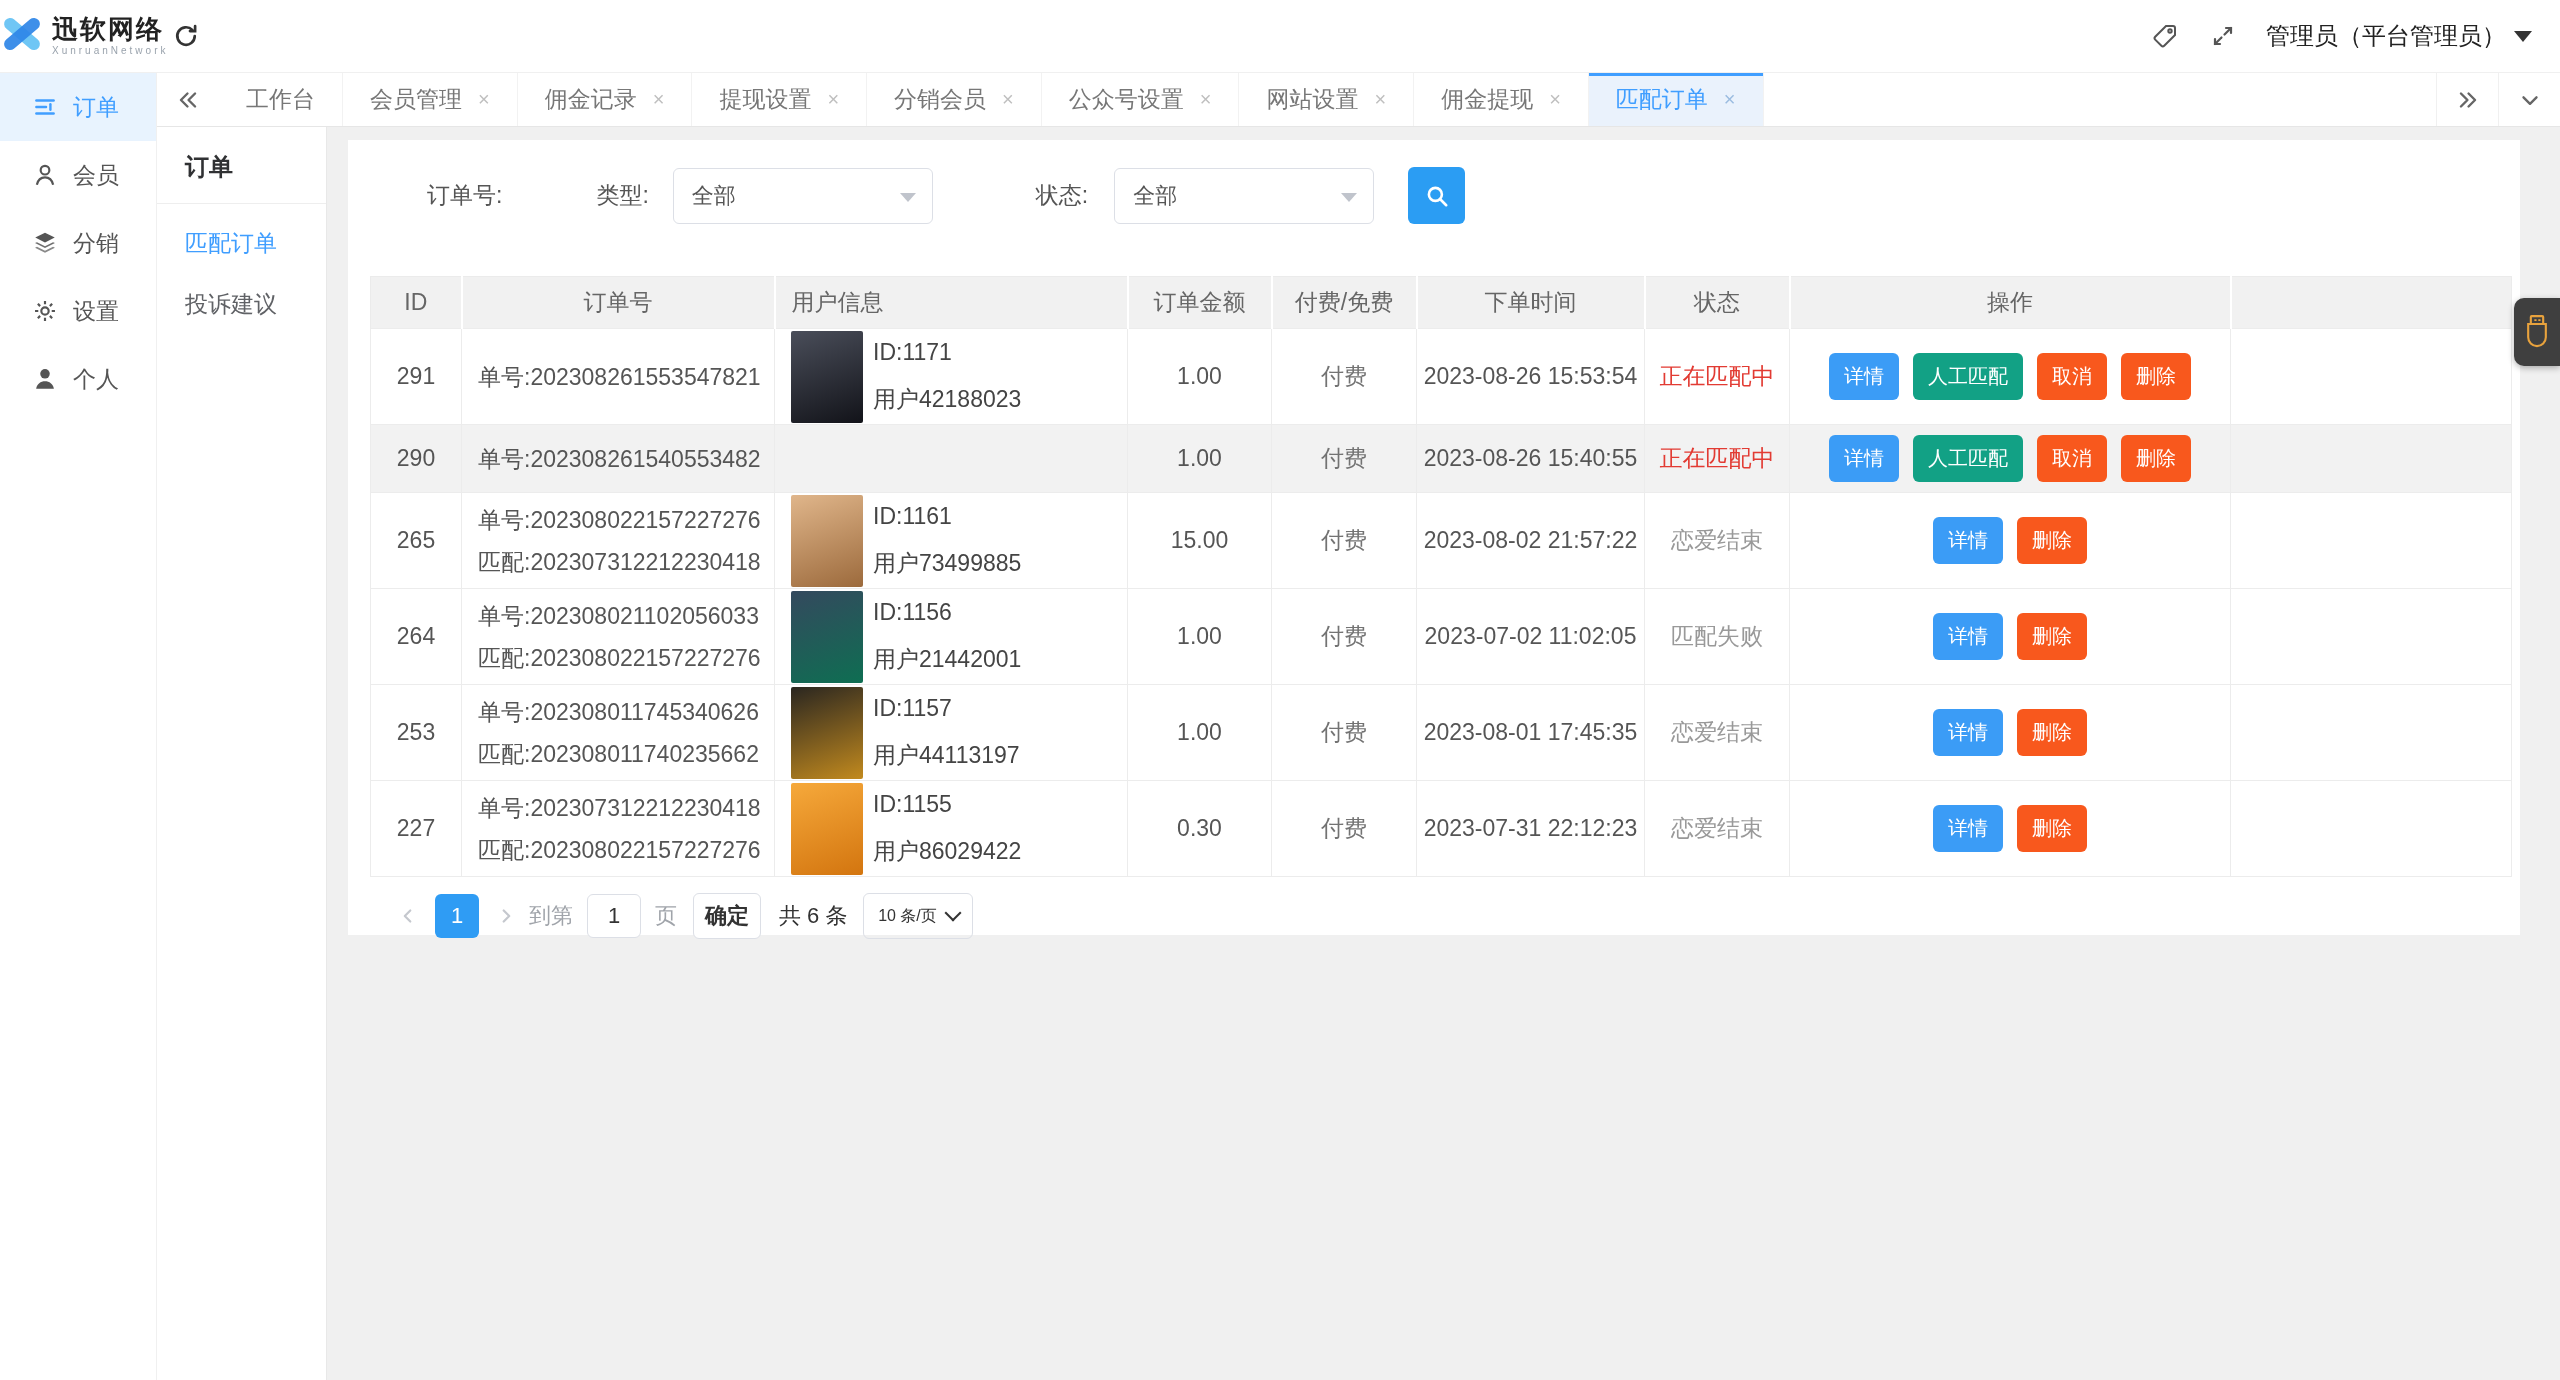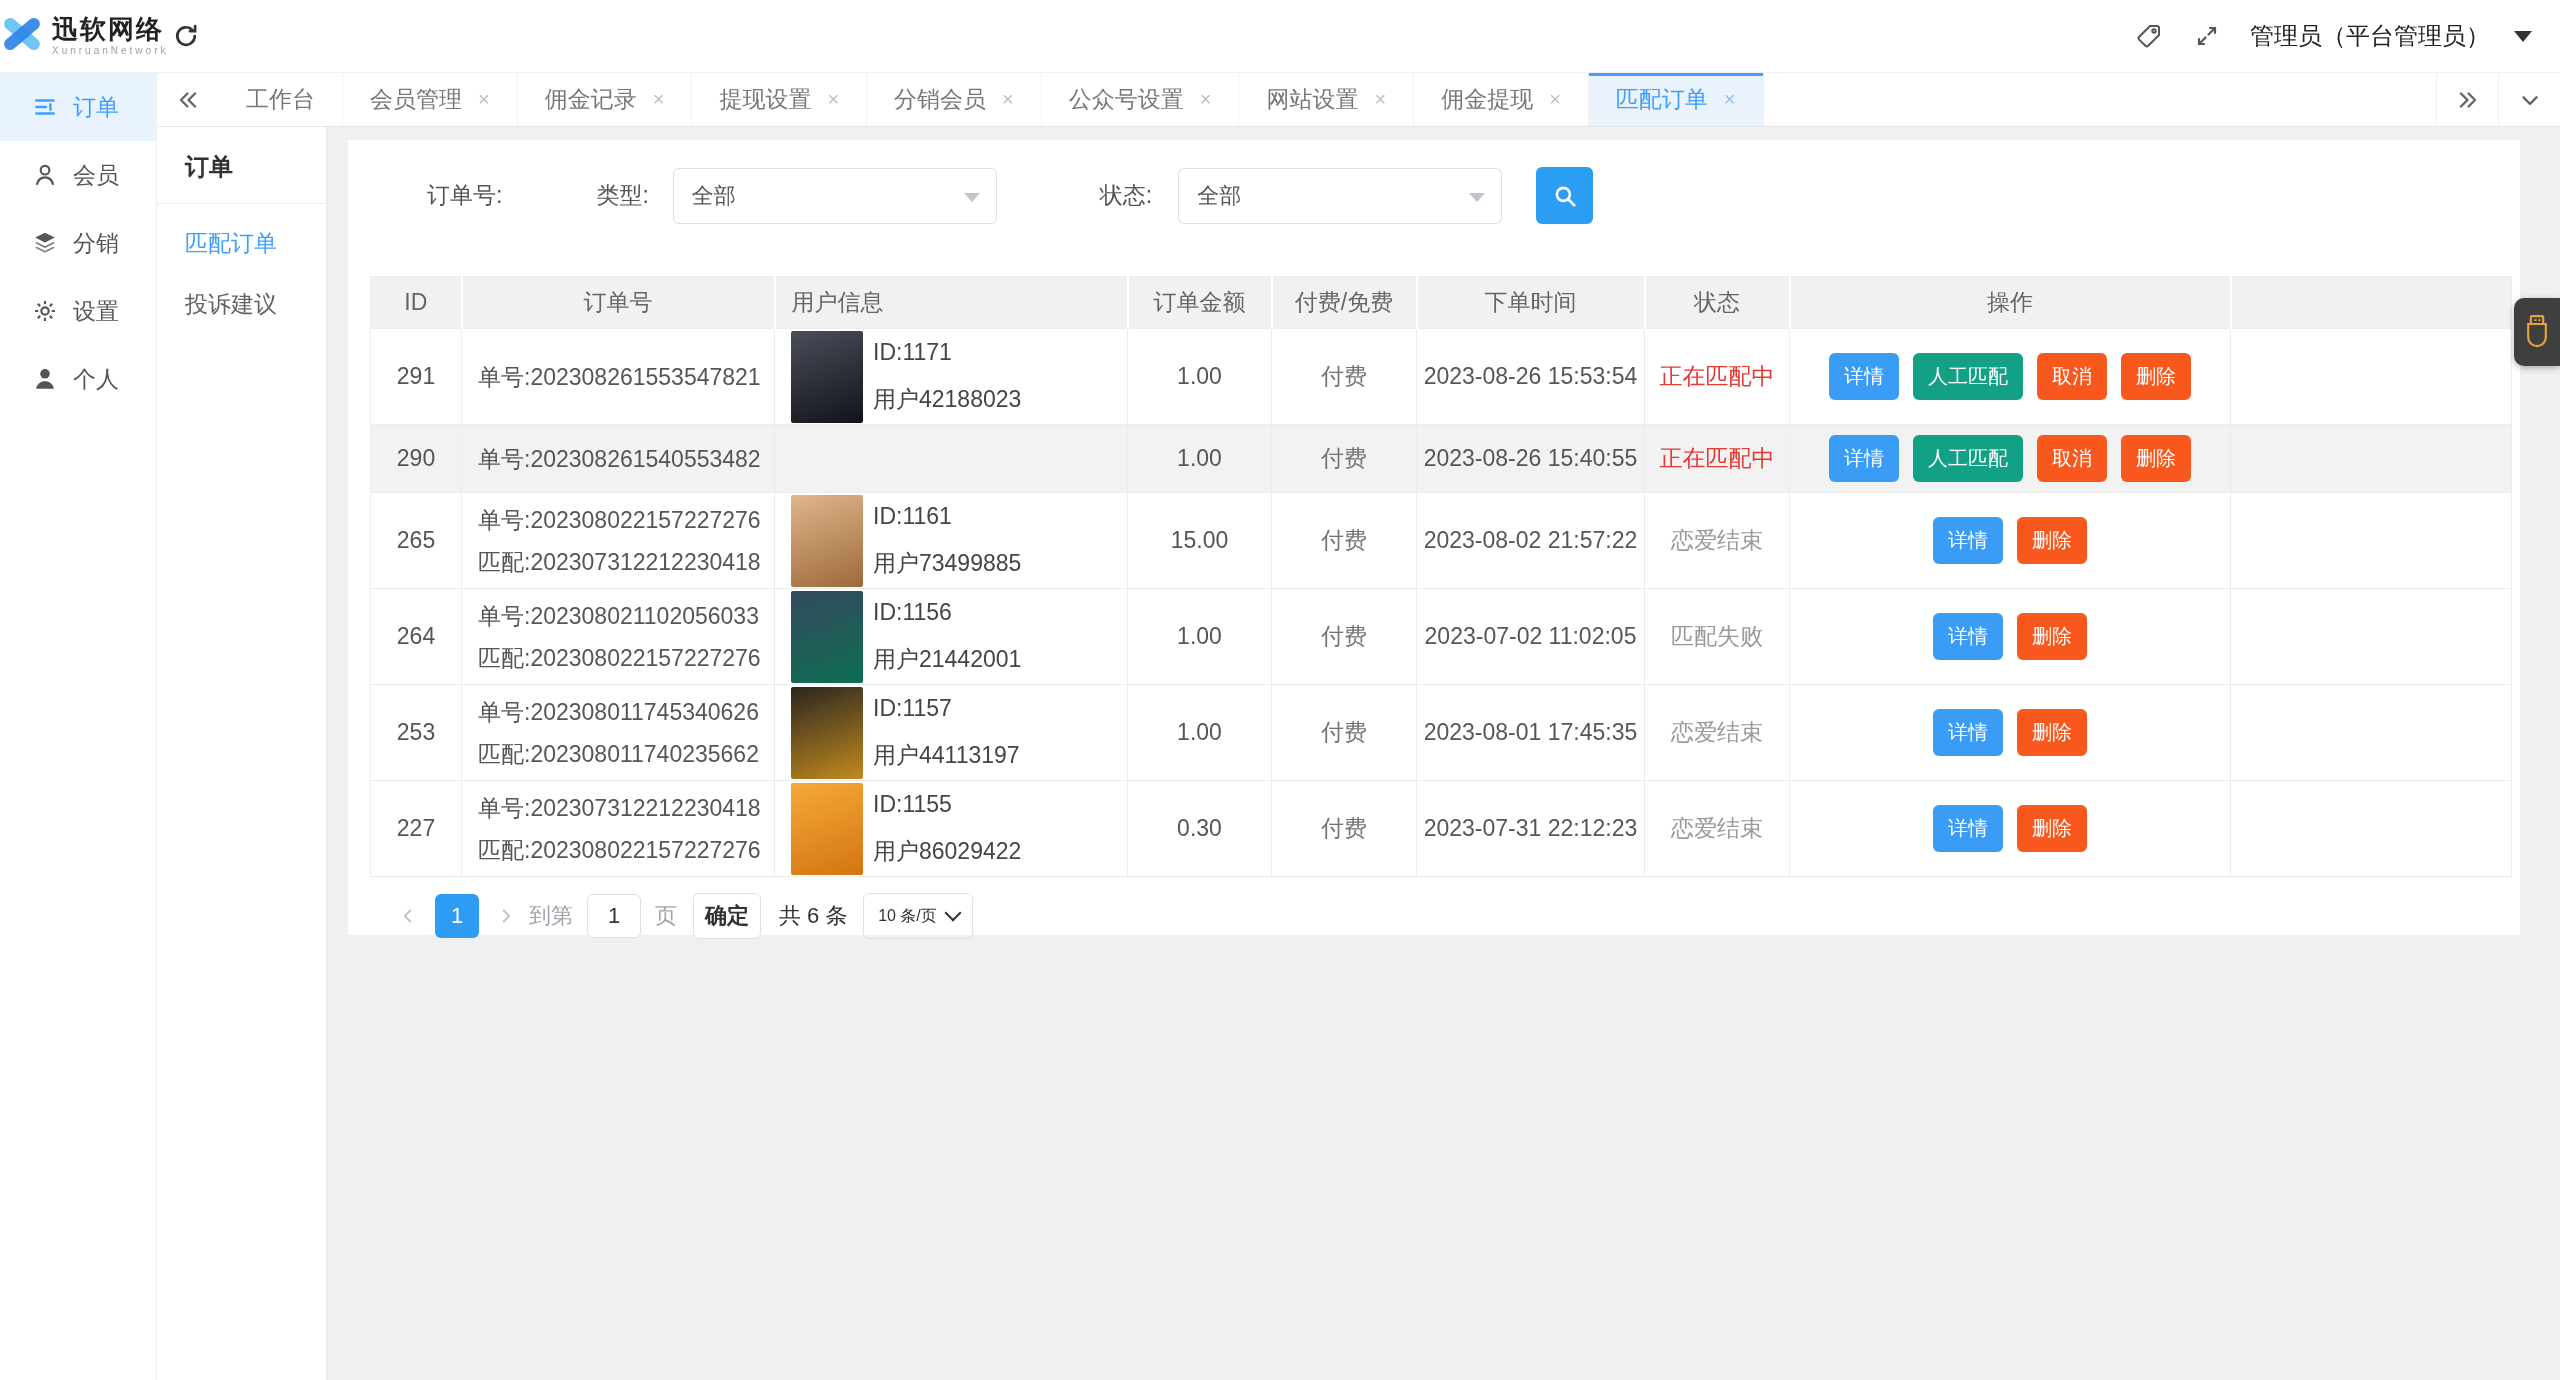--- a/index.html
+++ b/index.html
@@ -8,21 +8,21 @@
 
   
   .topbar { height:73px; background:#fff; display:flex; align-items:center; border-bottom:1px solid #f0f0f0; position:relative; z-index:5; }
   .logo-area { width:157px; height:100%; display:flex; align-items:center; justify-content:flex-start; padding-right:6px; flex:0 0 auto; }
   .logo-wrap { display:flex; align-items:center; gap:8px; }
   .logo-text { display:flex; flex-direction:column; line-height:1.05; }
   .brand-name { font-size:26px; font-weight:700; color:#222; letter-spacing:2px; }
   .brand-sub { font-size:10px; color:#9aa3ad; letter-spacing:3px; margin-top:3px; }
   .hdr-btn { width:58px; height:100%; display:flex; align-items:center; justify-content:center; cursor:pointer; }
   .hdr-spacer { flex:1; }
-  .user-area { display:flex; align-items:center; gap:24px; padding:0 28px 0 14px; height:100%; cursor:pointer; }
+  .user-area { display:flex; align-items:center; gap:8px; padding:0 28px 0 14px; height:100%; cursor:pointer; }
   .user-name { font-size:24px; color:#222; }
   .caret-down { width:0; height:0; border-left:9px solid transparent; border-right:9px solid transparent; border-top:11px solid #333; }
 
   
   .body-row { display:flex; height:1307px; }
   .primary-sidebar { width:157px; background:#fff; border-right:1px solid #f0f0f0; flex:0 0 auto; }
   .ps-item { height:68px; display:flex; align-items:center; padding-left:32px; gap:15px; font-size:23px; color:#555; cursor:pointer; }
   .ps-item svg { width:26px; height:26px; }
   .ps-item.active { background:#e8f3fe; color:#409EFF; }
   .right-area { flex:1; display:flex; flex-direction:column; min-width:0; }
@@ -50,21 +50,21 @@
   .card { background:#fff; height:795px; padding:27px 0 0 22px; }
 
   
   .filterbar { display:flex; align-items:center; }
   .f-label { font-size:23px; color:#555; }
   .f-label.l1 { margin-left:57px; }
   .f-label.l2 { margin-left:94px; }
   .f-label.l3 { margin-left:103px; }
   .f-input { margin-left:23px; width:260px; height:56px; border:1px solid #dcdfe6; border-radius:6px; font-size:22px; padding:0 18px; color:#333; outline:none; font-family:inherit; }
   .f-input::placeholder { color:#bfc4cc; }
-  .f-select { position:relative; margin-left:24px; width:324px; height:56px; border:1px solid #dcdfe6; border-radius:6px; display:flex; align-items:center; padding:0 18px; font-size:22px; color:#555; cursor:pointer; }
+  .f-select { position:relative; margin-left:24px; width:260px; height:56px; border:1px solid #dcdfe6; border-radius:6px; display:flex; align-items:center; padding:0 18px; font-size:22px; color:#555; cursor:pointer; }
   .f-select.s2 { margin-left:26px; }
   .sel-caret { position:absolute; right:16px; top:24px; width:0; height:0; border-left:8px solid transparent; border-right:8px solid transparent; border-top:9px solid #c0c4cc; }
   .search-btn { margin-left:34px; width:57px; height:57px; background:#2b9df3; border:none; border-radius:6px; display:flex; align-items:center; justify-content:center; cursor:pointer; }
   .search-btn svg { width:26px; height:26px; }
 
   
   table { border-collapse:collapse; table-layout:fixed; width:2141px; margin-top:52px; }
   thead th { background:#f1f1f1; height:52px; font-size:23px; font-weight:400; color:#666; border-right:2px solid #fff; border-top:1px solid #ebebeb; text-align:center; }
   thead th:first-child { border-left:1px solid #ebebeb; }
   thead th:last-child { border-right:1px solid #ebebeb; }

